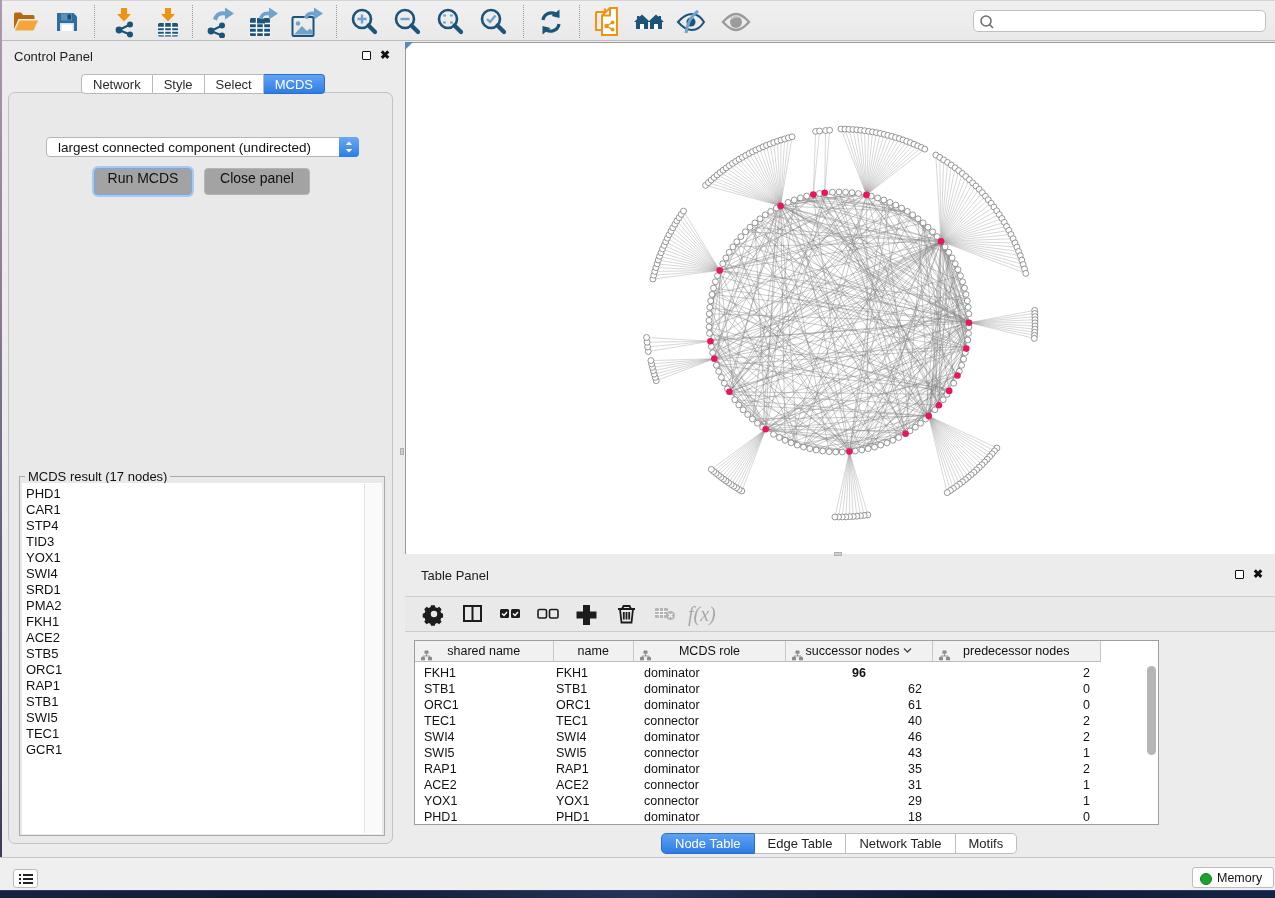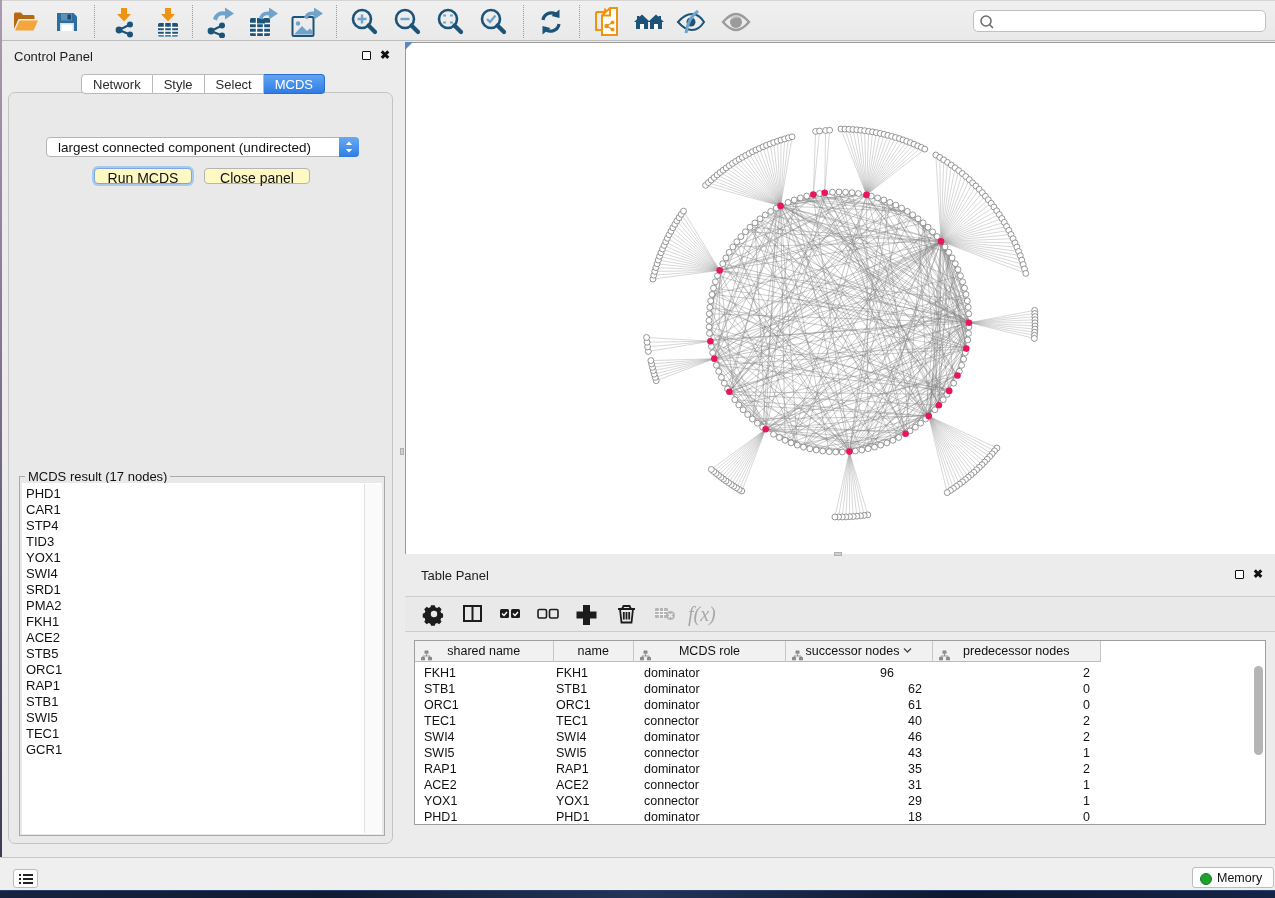--- a/index.html
+++ b/index.html
@@ -22,39 +22,39 @@
 #cpBox { left:6px; top:50px; width:385px; height:752px; background:#e9e9e9; border:1px solid #c3c3c3; border-radius:7px; }
 .tabrow { position:absolute; left:79px; top:32px; height:20px; display:flex; }
 .tab { height:20px; line-height:19px; background:#fff; border:1px solid #b9b9b9; border-left:none; padding:0 11px; font-size:13px; color:#2a2a2a; text-align:center; }
 .tab.first { border-left:1px solid #b9b9b9; border-radius:4px 0 0 4px; }
 .tab.last { border-radius:0 4px 4px 0; }
 .tab.sel { background:linear-gradient(#62a4f2,#2e7ce4); border-color:#2a6fd0; color:#fff; }
 #optlabel { left:0; top:74px; width:402px; text-align:center; font-size:14px; color:#111; }
 #selbox { left:44px; top:95px; width:313px; height:20px; background:#fff; border:1px solid #b5b5b5; border-radius:4px; }
 #selbox .arr { position:absolute; right:-1px; top:-1px; width:20px; height:20px; background:linear-gradient(#6aaaf4,#2e7ce4); border-radius:0 4px 4px 0; }
 #selbox .txt { position:absolute; left:11px; top:2px; font-size:13.5px; color:#111; }
-.pbtn { position:absolute; height:16px; background:#fef9c3; border:1px solid #b5b5b5; border-radius:4px; font-size:14px; color:#111; text-align:center; line-height:18px; }
+.pbtn { position:absolute; height:27px; background:#a3a3a3; border:1px solid #b5b5b5; border-radius:4px; font-size:14px; color:#111; text-align:center; line-height:18px; }
 #runbtn { left:92px; top:126px; width:98px; box-shadow:0 0 0 2px #abc9f0; border-color:#7aa8e0; }
 #closebtn { left:202px; top:126px; width:106px; }
 #fieldset { left:17px; top:434px; width:366px; height:360px; border:1px solid #a9a9a9; }
 #fieldlegend { left:23px; top:427px; background:#e9e9e9; padding:0 3px; font-size:13px; color:#111; }
 #mcdslist { left:20px; top:441px; width:360px; height:351px; background:#fff; }
 #mcdslist .sb { position:absolute; right:0; top:1px; bottom:1px; width:18px; background:#fafafa; border-left:1px solid #e2e2e2; }
 .mitem { position:absolute; left:4px; font-size:13px; color:#111; }
 
 #netpanel { left:405px; top:42px; width:870px; height:512px; background:#fff; border:1px solid #9a9a9a; border-right:none; border-bottom:1px solid #888; }
 #nettitle { left:0; top:0; width:869px; height:20px; background:linear-gradient(#efefef,#dcdcdc); border-bottom:1px solid #b4b4b4; }
 .tl { position:absolute; top:3.5px; width:11px; height:11px; border-radius:50%; }
 #netname { position:absolute; top:3px; left:504px; transform:translateX(-50%); font-size:13px; font-weight:bold; color:#333; white-space:nowrap; }
 #netcanvas { left:0; top:21px; width:869px; height:490px; background:#fff; }
 
 #tpanel { left:405px; top:560px; width:870px; height:297px; background:#ececec; }
 #tpTitle { left:16px; top:8px; font-size:13px; color:#1d1d1d; }
 #ttoolbar { left:0px; top:36px; width:870px; height:36px; background:#e9e9e9; border-top:1px solid #cccccc; border-bottom:1px solid #cccccc; }
-#tablewrap { left:9px; top:80px; width:852px; height:185px; background:#fff; border:1px solid #9e9e9e; }
+#tablewrap { left:9px; top:80px; width:745px; height:185px; background:#fff; border:1px solid #9e9e9e; }
 .hcell { position:absolute; top:0; height:21px; background:#f1f1f1; border-right:1px solid #c6c6c6; border-bottom:1px solid #bcbcbc; font-size:12.5px; color:#111; text-align:center; line-height:21px; }
 .trow { position:absolute; left:0; width:100%; height:16px; font-size:12.5px; color:#111; }
 .tc { position:absolute; top:0; line-height:16px; }
 #vscroll { position:absolute; right:2px; top:25px; width:9px; height:89px; background:#b5b5b5; border-radius:5px; }
 .btabs { position:absolute; left:256px; top:273px; height:21px; display:flex; }
 .btab { height:21px; line-height:20px; background:#fff; border:1px solid #bdbdbd; border-left:none; padding:0 13px; font-size:13px; color:#222; }
 .btab.first { border-left:1px solid #bdbdbd; border-radius:5px 0 0 5px; }
 .btab.last { border-radius:0 5px 5px 0; }
 .btab.sel { background:linear-gradient(#5ea2f2,#2e7ce4); border-color:#2a6fd0; color:#fff; }
 
@@ -642,21 +642,21 @@
               <rect x="3.5" y="0.5" width="4" height="3.2" rx="0.5"></rect>
               <rect x="0" y="7" width="4" height="3.2" rx="0.5"></rect>
               <rect x="7" y="7" width="4" height="3.2" rx="0.5"></rect>
               <path d="M5.5 3.7 V6 M2 7 V6 H9 V7" stroke="#8a8a8a" fill="none" stroke-width="0.9"></path>
             </g>
           </svg></span>predecessor nodes</div>
 <div class="trow" style="top:24px;">
 <span class="tc" style="left:9px;">FKH1</span>
 <span class="tc" style="left:141px;">FKH1</span>
 <span class="tc" style="left:229px;">dominator</span>
-<span class="tc" style="left:437px;width:70px;text-align:center;">96</span>
+<span class="tc" style="left:437px;width:70px;text-align:left;font-weight:bold;">96</span>
 <span class="tc" style="left:605px;width:70px;text-align:right;">2</span>
       </div>
 <div class="trow" style="top:40px;">
 <span class="tc" style="left:9px;">STB1</span>
 <span class="tc" style="left:141px;">STB1</span>
 <span class="tc" style="left:229px;">dominator</span>
 <span class="tc" style="left:437px;width:70px;text-align:right;">62</span>
 <span class="tc" style="left:605px;width:70px;text-align:right;">0</span>
       </div>
 <div class="trow" style="top:56px;">
@@ -710,20 +710,26 @@
       </div>
 <div class="trow" style="top:168px;">
 <span class="tc" style="left:9px;">PHD1</span>
 <span class="tc" style="left:141px;">PHD1</span>
 <span class="tc" style="left:229px;">dominator</span>
 <span class="tc" style="left:437px;width:70px;text-align:right;">18</span>
 <span class="tc" style="left:605px;width:70px;text-align:right;">0</span>
       </div>
 <div id="vscroll"></div>
     </div>
+  <div class="btabs">
+    <div class="btab sel first">Node Table</div>
+      <div class="btab">Edge Table</div>
+      <div class="btab">Network Table</div>
+      <div class="btab last">Motifs</div>
+  </div>
 </div>
 
 <div class="abs" id="statusbar">
   <span id="listbtn"><svg width="23" height="17">
         <g fill="#222">
           <rect x="5" y="4" width="2" height="2"></rect>
           <rect x="9" y="4" width="10" height="2"></rect>
           <rect x="5" y="8" width="2" height="2"></rect>
           <rect x="9" y="8" width="10" height="2"></rect>
           <rect x="5" y="12" width="2" height="2"></rect>

